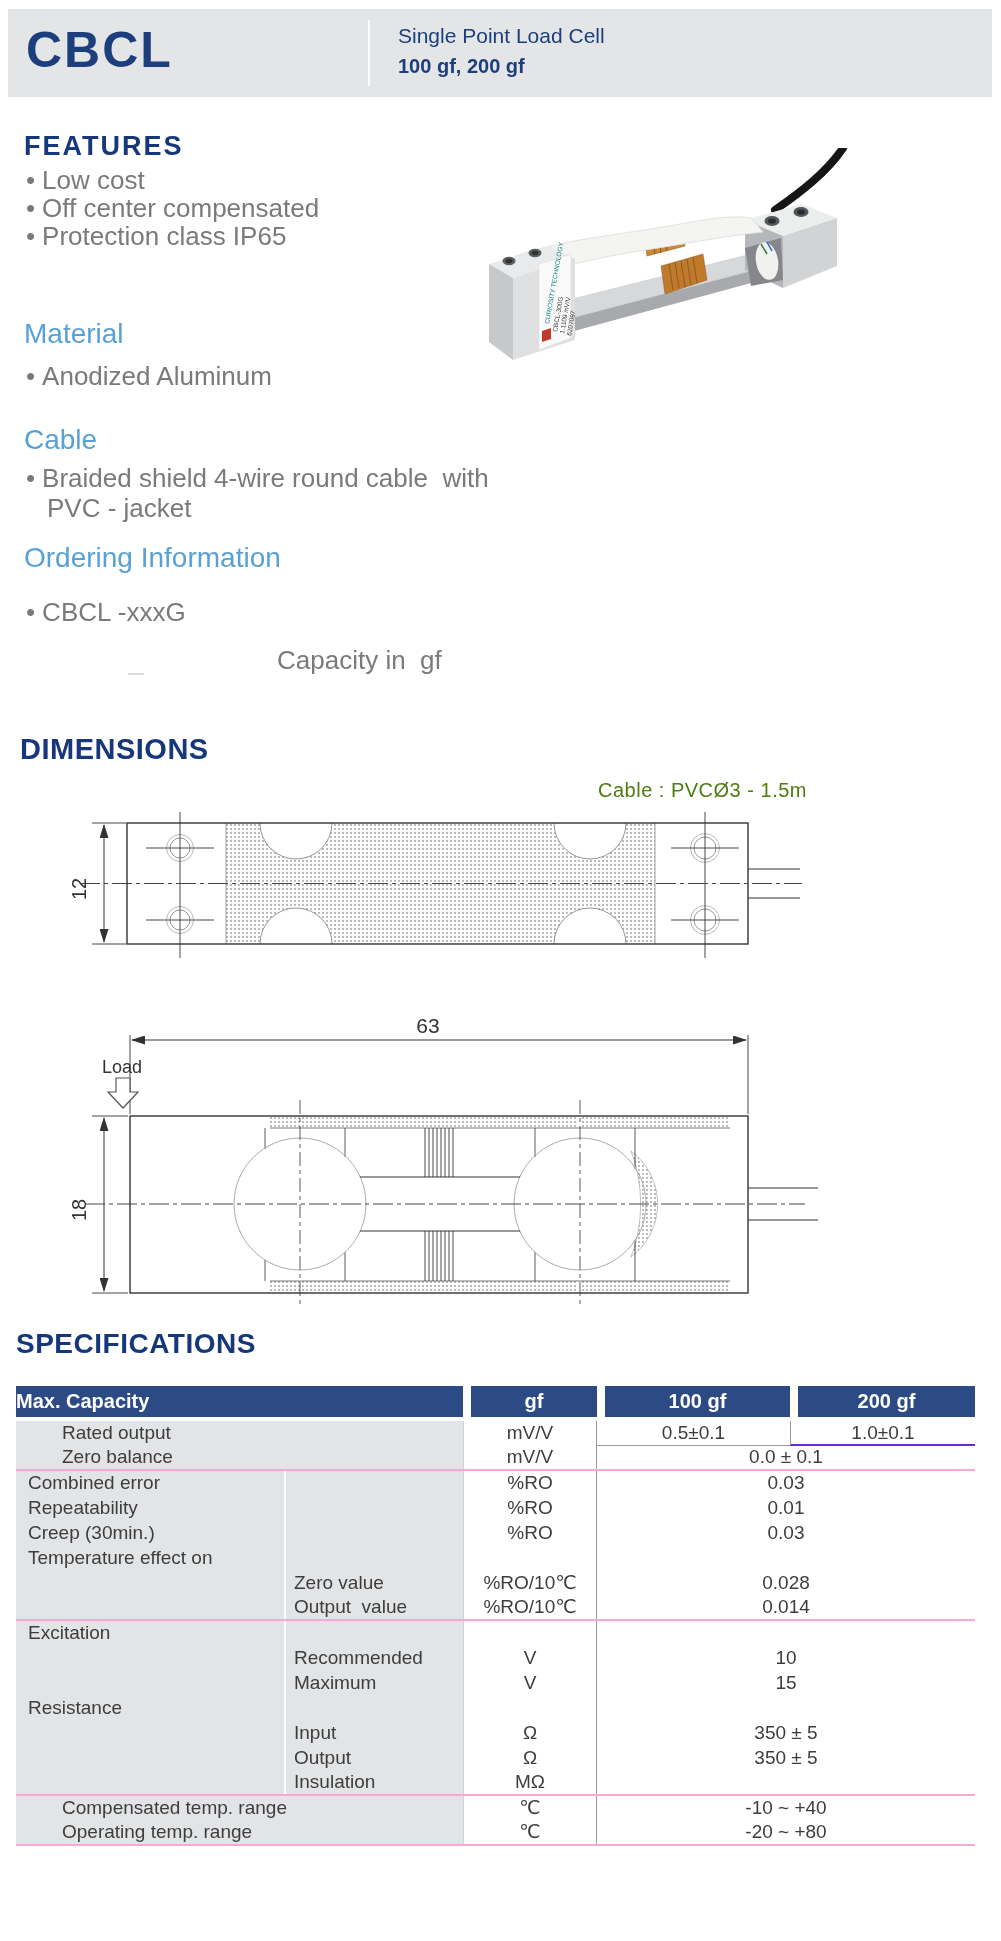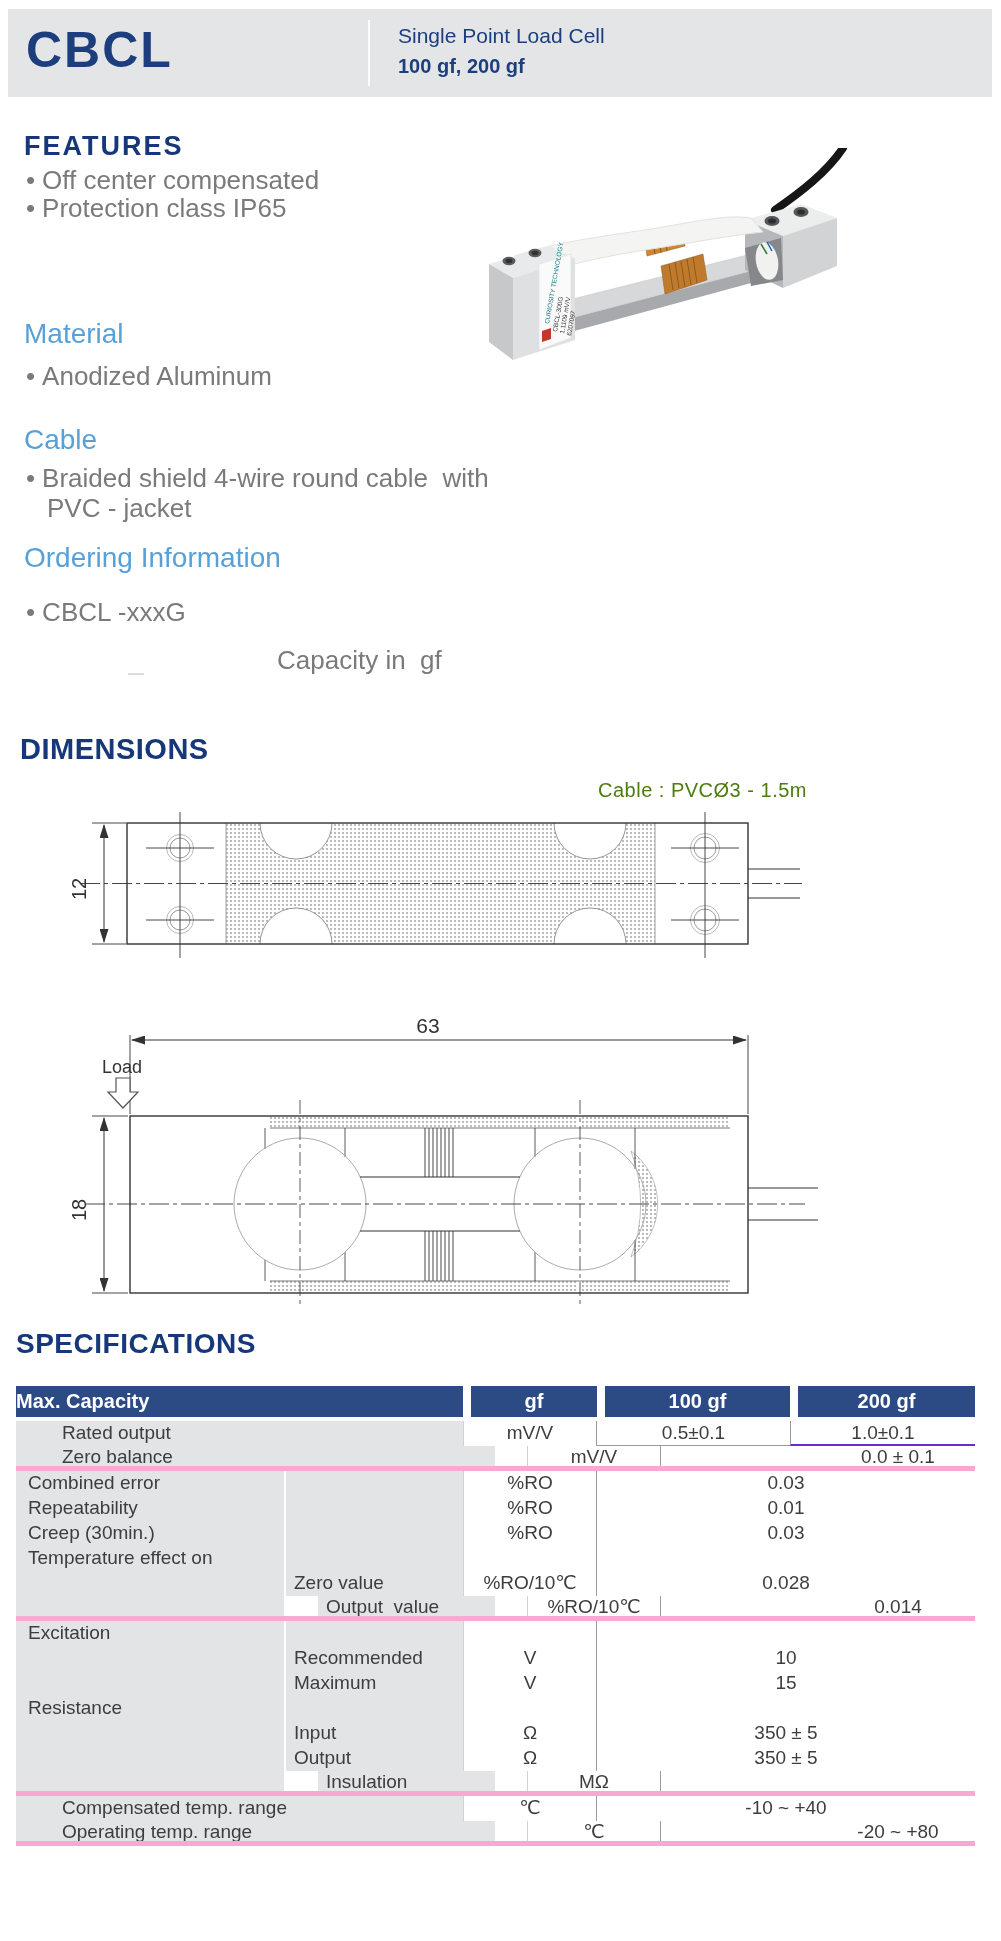--- a/index.html
+++ b/index.html
@@ -39,21 +39,21 @@
   .dim-svg1{position:absolute;left:30px;top:812px;}
   .dim-svg2{position:absolute;left:30px;top:1005px;}
 
   
   .spec-table{position:absolute;left:16px;top:1386px;width:959px;font-size:19px;color:#3d3d3d;}
   .spec-head{display:grid;grid-template-columns:447px 134px 193px 185px;height:31px;margin-bottom:4px;}
   .spec-head .hcell{background:var(--table_header_bg);color:#fff;font-weight:bold;font-size:20px;line-height:31px;text-align:center;}
   .spec-head .hcell.first{text-align:left;}
   .spec-head .hcell.gap{margin-left:8px;}
   .spec-row{display:grid;grid-template-columns:268px 179px 134px 193px 185px;height:25px;line-height:24px;white-space:pre;}
-  .spec-row.thick{border-bottom:5px solid #f9a8d4;line-height:21px;gap:32px;}
+  .spec-row.thick{border-bottom:2px solid #f9a8d4;line-height:21px;}
   .cell{overflow:hidden;}
   .lab{background:var(--table_label_bg);padding-left:12px;}
   .lab.span2{grid-column:1 / span 2;padding-left:46px;}
   .sub{background:var(--table_label_bg);border-left:2px solid #fff;padding-left:8px;}
   .unit{text-align:center;border-left:1px solid #d2d2d2;border-right:1px solid #9a9a9a;}
   .val{text-align:center;grid-column:4 / span 2;}
   .val100{text-align:center;border-bottom:1px solid #9a9a9a;}
   .val200{text-align:center;border-left:1px solid #9a9a9a;border-bottom:2px solid #6d28d9;}
 </style>
 </head>
@@ -65,20 +65,21 @@
     <div class="brand">CBCL</div>
     <div class="header-divider"></div>
     <div class="header-sub">
       <div class="l1">Single Point Load Cell</div>
       <div class="l2">100 gf, 200 gf</div>
     </div>
   </div>
 
   <div class="sec-navy features-title">FEATURES</div>
   <div class="bullet-list" style="left:26px;top:166px;">
+      <div class="bullet-item">Low cost</div>
       <div class="bullet-item">Off center compensated</div>
       <div class="bullet-item">Protection class IP65</div>
     </div>
 
   <svg class="photo" viewBox="0 0 430 255">
     <path d="M398,0 C382,24 356,44 330,62" stroke="#161616" stroke-width="8" fill="none" stroke-linecap="round"></path>
 
     <polygon points="96,178 332,116 332,128 96,192" fill="#a7a9ac"></polygon>
     <polygon points="84,162 322,102 332,116 96,178" fill="#d7d8da" stroke="#c2c3c5" stroke-width="0.5"></polygon>
 

